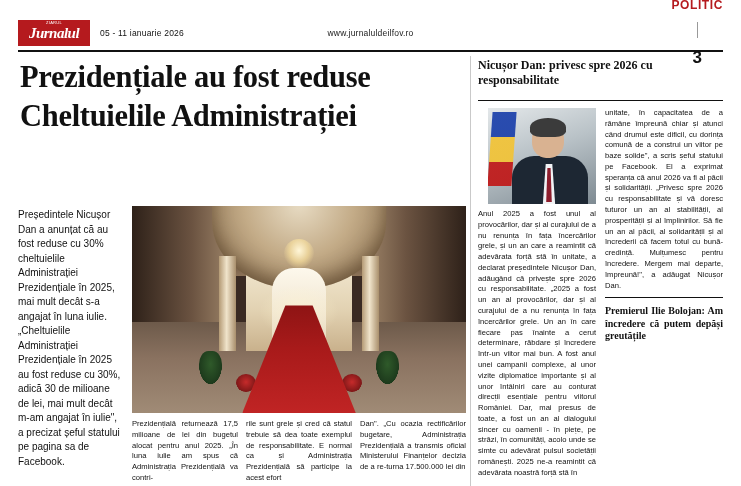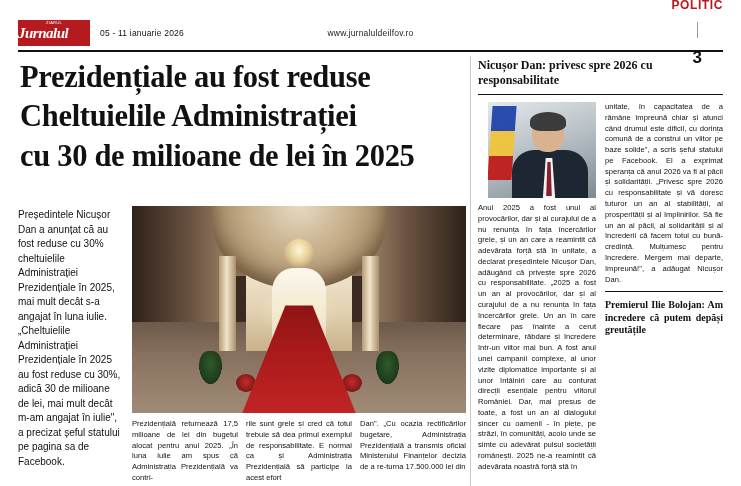--- a/index.html
+++ b/index.html
@@ -33,21 +33,21 @@
     display: flex;
     align-items: center;
   }
   .logo-box {
     width: 72px;
     height: 26px;
     background: #b51a1e;
     color: #ffffff;
     display: flex;
     align-items: center;
-    justify-content: flex-start;
+    justify-content: center;
     position: relative;
     overflow: hidden;
     flex: 0 0 auto;
   }
   .logo-text {
     font-family: "Liberation Serif", serif;
     font-style: italic;
     font-weight: bold;
     font-size: 15px;
     letter-spacing: -0.5px;
@@ -307,21 +307,21 @@
   }
   .photo-caption-cols > div { flex: 1 1 0; }
 
   
   .r-headline {
     font-family: "Liberation Serif", serif;
     font-weight: bold;
     font-size: 12px;
     line-height: 1.25;
     color: #111;
-    margin: 0 0 6px 0;
+    margin: 0 0 12px 0;
   }
   .r-rule {
     height: 1px;
     background: #111;
     margin: 6px 0 7px 0;
   }
   .r-body {
     display: flex;
     gap: 9px;
   }
@@ -416,21 +416,20 @@
     </div>
   </div>
   <div class="rule-top"></div>
 
   <div class="vrule"></div>
 
   <div class="left-col">
     <h1 class="headline">
       <span>Prezidențiale au fost reduse</span>
       <span>Cheltuielile Administrației</span>
-      <span>cu 30 de milioane de lei în 2025</span>
     </h1>
 
     <div class="left-body">
       <div class="lede">Președintele Nicușor Dan a anunțat că au fost reduse cu 30% cheltuielile Administrației Prezidențiale în 2025, mai mult decât s-a angajat în luna iulie. „Cheltuielile Administrației Prezidențiale în 2025 au fost reduse cu 30%, adică 30 de milioane de lei, mai mult decât m-am angajat în iulie", a precizat șeful statului pe pagina sa de Facebook.</div>
 
       <div class="photo-wrap">
         <div class="photo">
           <div class="ph-ceiling"></div>
           <div class="ph-wall-l"></div>
           <div class="ph-wall-r"></div>
@@ -444,21 +443,21 @@
           <div class="ph-chand"></div>
           <div class="ph-plant p1"></div>
           <div class="ph-plant p2"></div>
           <div class="ph-flow f1"></div>
           <div class="ph-flow f2"></div>
           <div class="ph-carpet"></div>
         </div>
 
         <div class="photo-caption-cols">
           <div>Prezidențială returnează 17,5 milioane de lei din bugetul alocat pentru anul 2025. „În luna iulie am spus că Administrația Prezidențială va contri-</div>
-          <div>rile sunt grele și cred că totul trebuie să dea primul exemplul de responsabilitate. E normal ca și Administrația Prezidențială să participe la acest efort</div>
+          <div>rile sunt grele și cred că statul trebuie să dea toate exemplul de responsabilitate. E normal ca și Administrația Prezidențială să participe la acest efort</div>
           <div>Dan". „Cu ocazia rectificărilor bugetare, Administrația Prezidențială a transmis oficial Ministerului Finanțelor decizia de a re-turna 17.500.000 lei din</div>
         </div>
       </div>
     </div>
   </div>
 
   <div class="right-col">
     <h2 class="r-headline">Nicușor Dan: privesc spre 2026 cu responsabilitate</h2>
     <div class="r-rule"></div>
 

